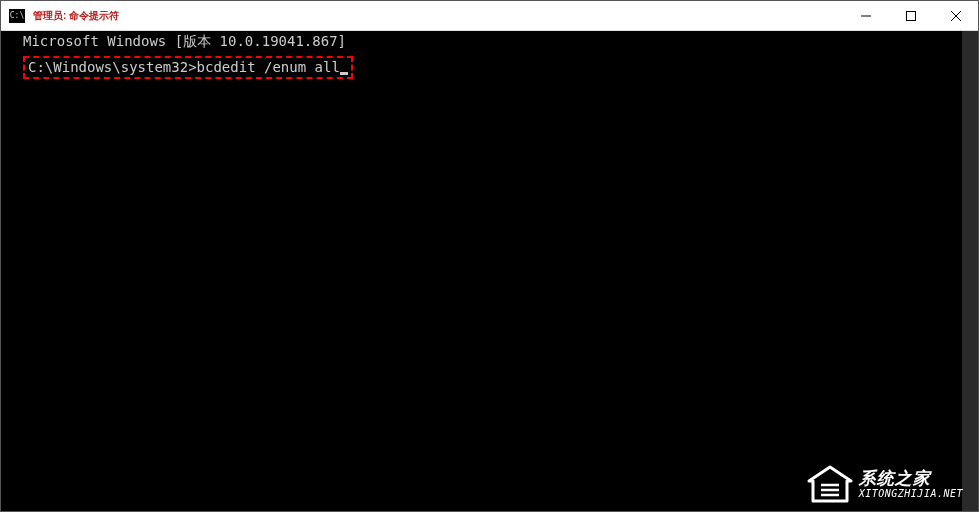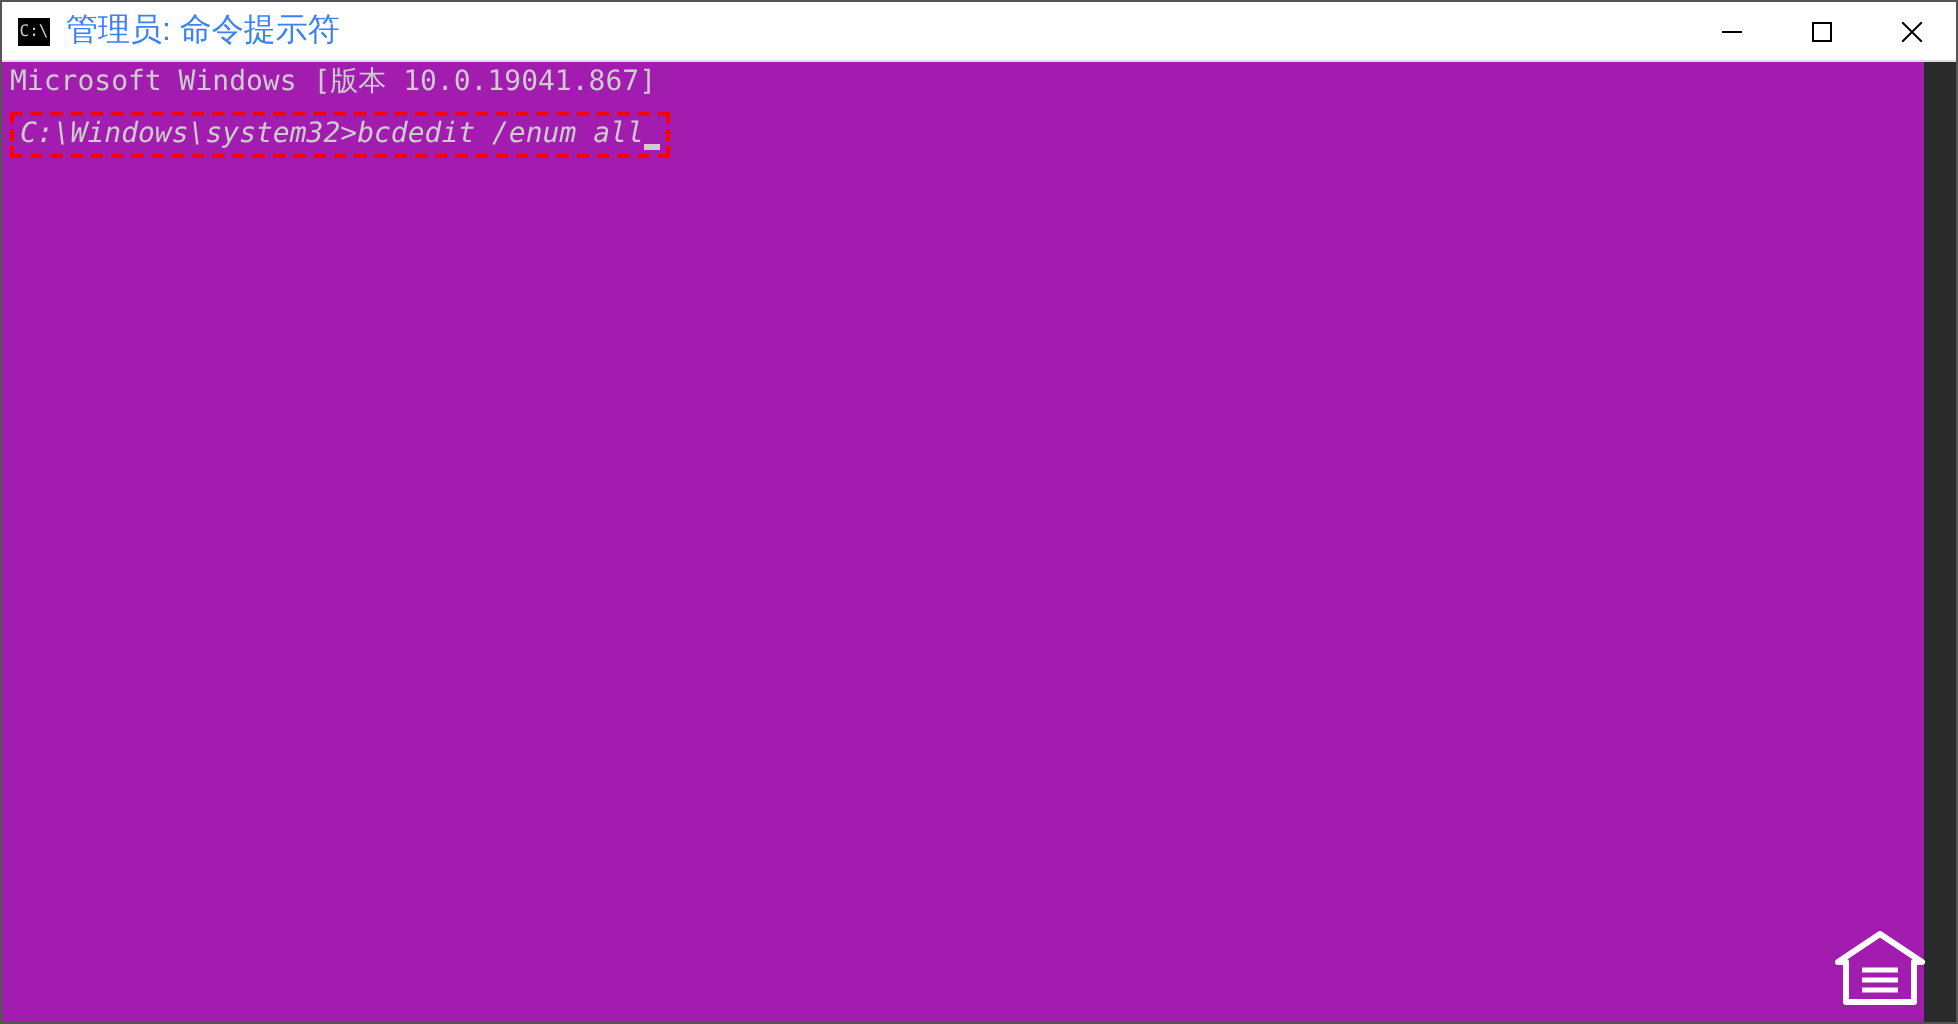--- a/index.html
+++ b/index.html
@@ -37,61 +37,61 @@
       background: #000;
       margin-right: 8px;
       display: flex;
       align-items: center;
       justify-content: center;
       font-size: 8px;
       color: #ccc;
       font-family: monospace;
     }
     .titlebar-title {
-      font-size: 16px;
-      color: #3b82f6;
+      font-size: 10px;
+      color: #b91c1c;
       flex: 1;
+      font-weight: bold;
     }
     .window-controls {
       display: flex;
       height: 100%;
     }
     .window-control {
       width: 45px;
       height: 100%;
       display: flex;
       align-items: center;
       justify-content: center;
       cursor: pointer;
     }
     .window-control svg {
       width: 10px;
       height: 10px;
     }
     .terminal {
       flex: 1;
-      background: #a21caf;
-      padding: 2px 4px;
+      background: #000000;
+      padding: 2px 22px;
       font-family: "Consolas", "SimSun", monospace;
       font-size: 14px;
       line-height: 17px;
       color: #cccccc;
       overflow: hidden;
       position: relative;
     }
     .terminal-line {
       white-space: pre;
     }
     .highlighted-command {
       display: inline-block;
       border: 2px dashed #ff0000;
       padding: 1px 3px;
       margin-top: 6px;
       margin-bottom: 16px;
-      font-style: italic;
     }
     .cursor {
       display: inline-block;
       width: 8px;
       height: 3px;
       background: #cccccc;
       vertical-align: bottom;
       margin-bottom: 1px;
     }
     .scrollbar {
@@ -172,15 +172,19 @@
     <div class="scrollbar">
       <div class="scrollbar-thumb"></div>
     </div>
     <div class="watermark">
       <svg class="watermark-logo" viewBox="0 0 46 38">
         <path d="M 23 2 L 44 16 L 40 16 L 40 36 L 6 36 L 6 16 L 2 16 Z" fill="none" stroke="#fff" stroke-width="3" stroke-linejoin="round"></path>
         <line x1="14" y1="20" x2="32" y2="20" stroke="#fff" stroke-width="2.5"></line>
         <line x1="14" y1="25" x2="32" y2="25" stroke="#fff" stroke-width="2.5"></line>
         <line x1="14" y1="30" x2="32" y2="30" stroke="#fff" stroke-width="2.5"></line>
       </svg>
+      <div class="watermark-text">
+        <div class="watermark-cn">系统之家</div>
+        <div class="watermark-url">XITONGZHIJIA.NET</div>
+      </div>
     </div>
   </div>
 </div>
 
 </body></html>

